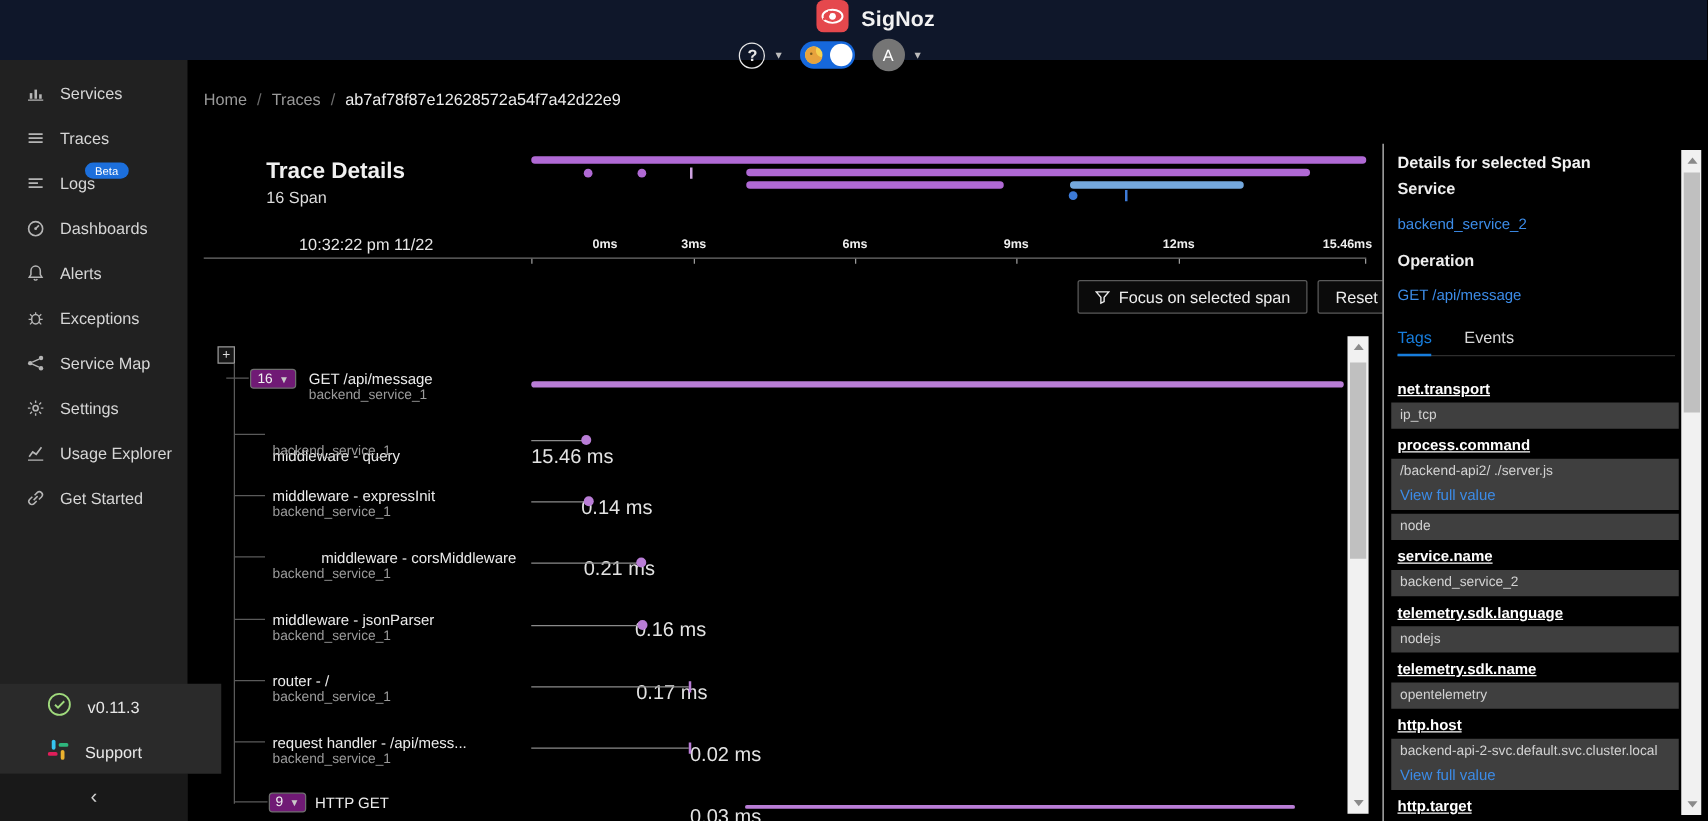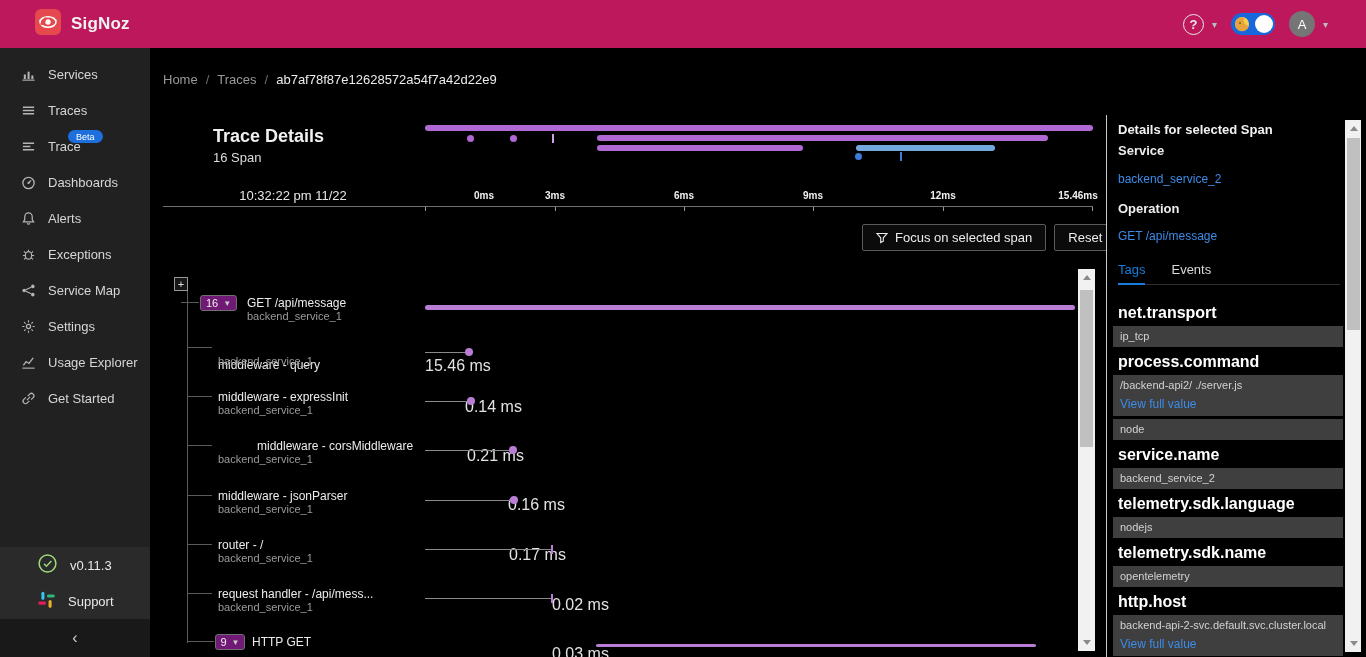--- a/index.html
+++ b/index.html
@@ -1,38 +1,38 @@
 <!DOCTYPE html>
 <html><head>
 <meta charset="utf-8">
 <style>
   * { margin:0; padding:0; box-sizing:border-box; }
   html,body { background:#000; }
   body { font-family:"Liberation Sans", sans-serif; }
   #app { position:relative; width:1366px; height:657px; background:#000; overflow:hidden; }
 
   
-  .navbar { position:absolute; left:0; top:0; width:1366px; height:48px; background:#be185d; display:flex; align-items:center; justify-content:space-between; }
+  .navbar { position:absolute; left:0; top:0; width:1366px; height:48px; background:#0f172a; display:flex; align-items:center; justify-content:space-between;flex-direction:column; }
   .brand { display:flex; align-items:center; gap:10px; padding-left:35px; cursor:pointer; }
   .brand-name { color:#f2f2f2; font-size:17px; font-weight:bold; letter-spacing:.2px; }
   .nav-right { display:flex; align-items:center; gap:8px; padding-right:38px; }
   .help-btn { width:21px; height:21px; border:1.6px solid #e8e8e8; border-radius:50%; color:#e8e8e8; font-size:13px; font-weight:bold; display:flex; align-items:center; justify-content:center; cursor:pointer; }
   .caret { color:#bdbdbd; font-size:10px; cursor:pointer; }
   .theme-toggle { position:relative; width:44px; height:22px; background:#1668dc; border-radius:11px; margin:0 6px; cursor:pointer; }
   .theme-toggle .knob { position:absolute; right:2px; top:2px; width:18px; height:18px; background:#fff; border-radius:50%; }
   .theme-toggle svg { position:absolute; left:3px; top:3px; }
   .avatar { width:26px; height:26px; border-radius:50%; background:#757575; color:#fff; font-size:13px; display:flex; align-items:center; justify-content:center; cursor:pointer; }
 
   
   .sidebar { position:absolute; left:0; top:48px; width:150px; height:609px; background:#212121; }
   .side-items { padding-top:8px; }
   .side-item { height:36px; display:flex; align-items:center; gap:12px; padding-left:21px; color:#d6d6d6; font-size:13px; cursor:pointer; position:relative; }
   .side-item .s-icon { color:#b5b5b5; display:flex; width:15px; justify-content:center; }
   .badge { position:absolute; left:68px; top:2px; background:#1c6fdc; color:#fff; font-size:9px; padding:1.5px 8px; border-radius:9px; }
-  .side-footer { position:absolute; left:0; bottom:38px; width:150px; background:#2a2a2a; }
+  .side-footer { position:absolute; left:0; bottom:38px; width:177px; background:#2a2a2a; }
   .foot-item { height:36px; display:flex; align-items:center; gap:13px; padding-left:38px; color:#e8e8e8; font-size:13px; }
   .collapse-trigger { position:absolute; left:0; bottom:0; width:150px; height:38px; background:#191919; color:#cfcfcf; display:flex; align-items:center; justify-content:center; font-size:16px; cursor:pointer; }
 
   
   .breadcrumb { position:absolute; left:163px; top:72px; font-size:13px; display:flex; gap:8px; align-items:center; }
   .crumb { color:#9a9a9a; cursor:pointer; }
   .crumb-sep { color:#6d6d6d; }
   .crumb-current { color:#ececec; }
   .th-title { position:absolute; left:0; top:126px; width:160px; color:#f0f0f0; font-size:18px; font-weight:bold; }
   .th-count { position:absolute; left:0; top:150px; width:160px; color:#dcdcdc; font-size:13px; }
@@ -75,21 +75,21 @@
   
   .details { position:absolute; left:1106px; top:115px; width:260px; height:542px; background:#000; border-left:1px solid #c9c9c9; overflow:hidden; }
   .dp-title { position:absolute; left:11px; top:7px; color:#f2f2f2; font-size:13px; font-weight:bold; }
   .dp-label { position:absolute; left:11px; color:#ededed; font-size:13px; font-weight:bold; }
   .dp-link { position:absolute; left:11px; color:#3c8ce8; font-size:12px; cursor:pointer; }
   .dp-tabs { position:absolute; left:11px; top:147px; width:222px; border-bottom:1px solid #2e2e2e; display:flex; gap:26px; padding-bottom:7px; }
   .dp-tab { font-size:13px; color:#d9d9d9; cursor:pointer; position:relative; }
   .dp-tab.active { color:#177ddc; }
   .dp-tab.active::after { content:""; position:absolute; left:0; bottom:-8px; width:100%; height:2px; background:#177ddc; }
   .tags { position:absolute; left:6px; top:186px; width:230px; }
-  .tag-key { color:#fff; font-size:16px; font-weight:bold; padding:3px 5px 4px; }
+  .tag-key { color:#fff; font-size:12px; font-weight:bold; padding:3px 5px 4px;text-decoration:underline; }
   .tag-val { background:#3f3f3f; color:#d2d2d2; font-size:11px; padding:4px 7px 5px; margin:0 0 3px 0; white-space:nowrap; overflow:hidden; }
   .tag-val .vfv { display:block; color:#3c8ce8; font-size:12px; padding-top:6px; cursor:pointer; }
 </style>
 </head>
 <body>
 
 <div id="app">
 
   <header class="navbar">
     <div class="brand">
@@ -139,21 +139,21 @@
             </svg>
           </span>
           <span>Traces</span>
         </div>
         <div class="side-item">
           <span class="s-icon">
             <svg width="15" height="15" viewBox="0 0 16 16">
               <path d="M2 4.5h12M2 8h8M2 11.5h12" stroke="currentColor" stroke-width="1.5"></path>
             </svg>
           </span>
-          <span>Trace</span>
+          <span>Logs</span>
           <span class="badge">Beta</span>
         </div>
         <div class="side-item">
           <span class="s-icon">
             <svg width="15" height="15" viewBox="0 0 16 16">
               <circle cx="8" cy="8.5" r="6" fill="none" stroke="currentColor" stroke-width="1.4"></circle>
               <path d="M8 8.5l2.8-2.8" stroke="currentColor" stroke-width="1.4"></path>
               <circle cx="8" cy="8.5" r="1.2" fill="currentColor"></circle>
             </svg>
           </span>

